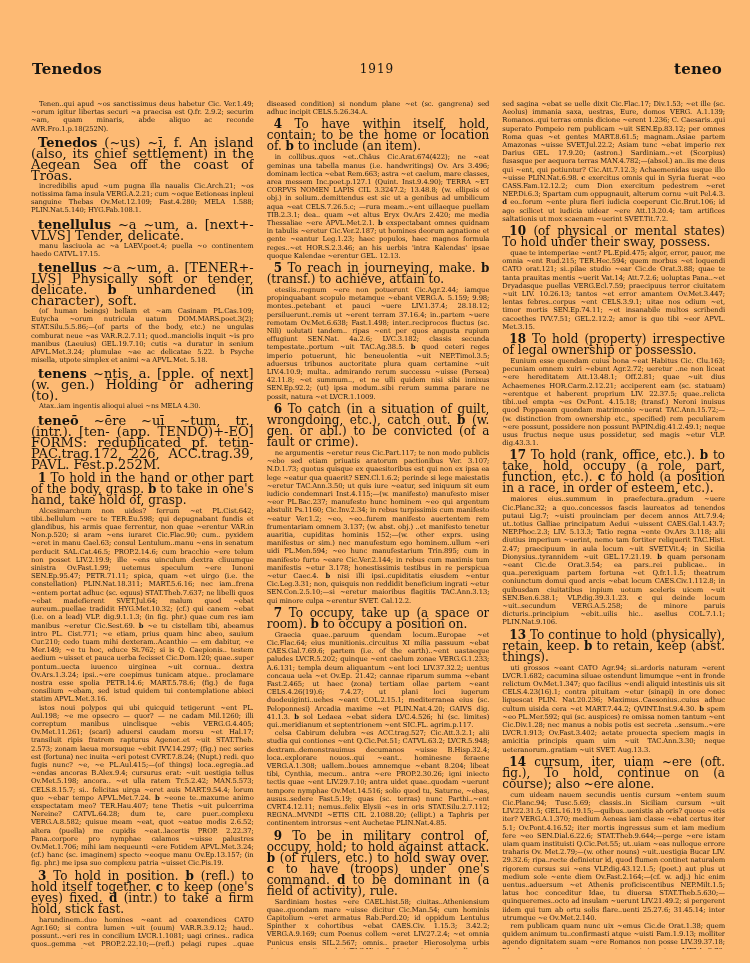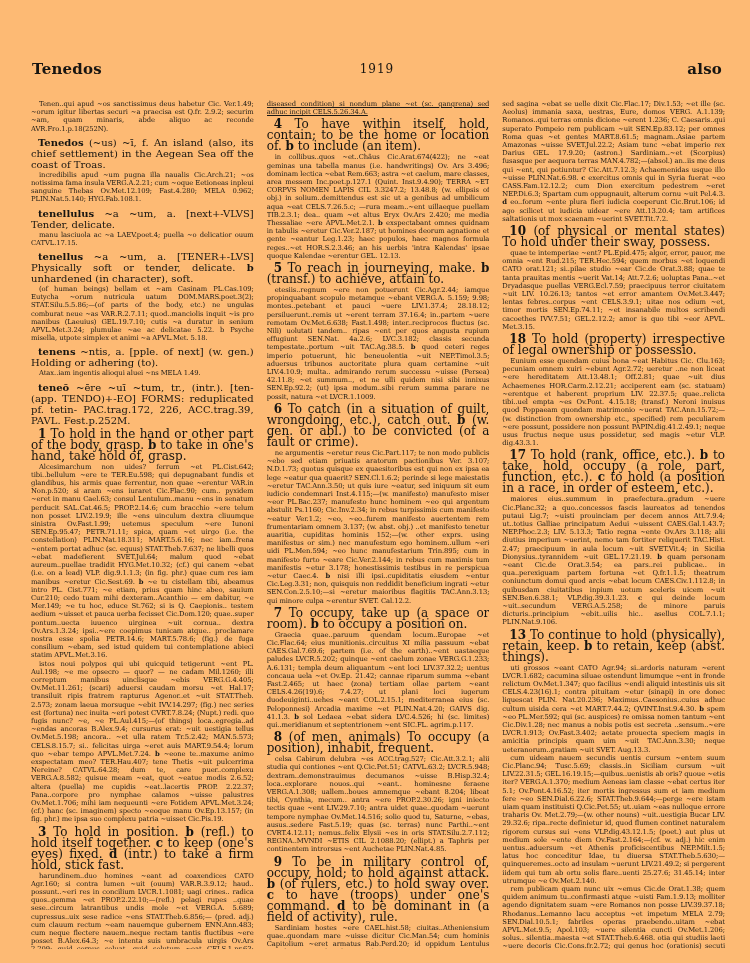--- a/index.html
+++ b/index.html
@@ -35,76 +35,76 @@
   .column p{margin:0;}
   p.quote{
     font-size:6.8px;line-height:8.2px;letter-spacing:-.08px;
     text-indent:8px;color:#1c1a16;
   }
   p.def{
     font-size:12px;line-height:11px;text-indent:7px;
     margin-top:3px;margin-bottom:1px;
   }
   p.entry{
-    font-size:10px;line-height:11px;text-indent:7px;
+    font-size:13px;line-height:11px;text-indent:7px;
     margin-top:4px;margin-bottom:1px;
   }
   p.entry b.headword{font-weight:bold;}
   p.def b.sense-num{font-weight:bold;}
   p b{font-weight:bold;}
 </style>
 </head>
 <body>
 
 <div class="page">
   <div class="running-head">
     <span class="hw hw-left">Tenedos</span>
     <span class="pageno">1919</span>
-    <span class="hw hw-right">also</span>
+    <span class="hw hw-right">teneo</span>
   </div>
   <div class="columns" id="columns">
       <div class="column">
         <p class="quote">Tenen..qui apud ~os sanctissimus deus habetur Cic. Ver.1.49; ~orum igitur libertas securi ~a praecisa est Q.fr. 2.9.2; securim ~am, quam minaris, abde aliquo ac reconde AVR.Fro.1.p.18(252N).</p>
         <p class="entry"><b class="headword">Tenedos</b> (~us) ~ī, f. An island (also, its chief settlement) in the Aegean Sea off the coast of Troas.</p>
-        <p class="quote">incredibilis apud ~um pugna illa naualis Cic.Arch.21; ~os notissima fama insula VERG.A.2.21; cum ~oque Eetioneas inpleui sanguine Thebas Ov.Met.12.109; Fast.4.280; MELA 0.962; PLIN.Nat.5.140; HYG.Fab.108.1.</p>
+        <p class="quote">incredibilis apud ~um pugna illa naualis Cic.Arch.21; ~os notissima fama insula VERG.A.2.21; cum ~oque Eetioneas inpleui sanguine Thebas Ov.Met.12.109; Fast.4.280; MELA 1.588; PLIN.Nat.5.140; HYG.Fab.108.1.</p>
         <p class="entry"><b class="headword">tenellulus</b> ~a ~um, a. [next+-VLVS] Tender, delicate.</p>
-        <p class="quote">manu lasciuola ac ~a LAEV.poet.4; puella ~o delicatior ouum CATVL.17.15.</p>
+        <p class="quote">manu lasciuola ac ~a LAEV.poet.4; puella ~o continentem haedo CATVL.17.15.</p>
         <p class="entry"><b class="headword">tenellus</b> ~a ~um, a. [TENER+-LVS] Physically soft or tender, delicate. <b>b</b> unhardened (in character), soft.</p>
         <p class="quote">(of human beings) bellam et ~am Casinam PL.Cas.109; Eutycha ~orum nutricula uatum DOM.MARS.poet.3(2); STAT.Silu.5.5.86;—(of parts of the body, etc.) ne ungulas comburat neue ~as VAR.R.2.7.11; quod..manciolis inquit ~is pro manibus (Laeuius) GEL.19.7.10; cutis ~a duratur in senium APVL.Met.3.24; plumulae ~ae ac delicatae 5.22. b Psyche misella, utpote simplex et animi ~a APVL.Met. 5.18.</p>
         <p class="entry"><b class="headword">tenens</b> ~ntis, a. [pple. of next] (w. gen.) Holding or adhering (to).</p>
-        <p class="quote">Atax..iam ingentis alioqui aluei ~ns MELA 1.49.</p>
+        <p class="quote">Atax..iam ingentis alioqui aluei ~ns MELA 4.30.</p>
         <p class="entry"><b class="headword">teneō</b> ~ēre ~uī ~tum, tr., (intr.). [ten- (app. TENDO)+-EO] FORMS: reduplicated pf. tetin- PAC.trag.172, 226, ACC.trag.39, PAVL. Fest.p.252M.</p>
         <p class="def"><b class="sense-num">1</b> To hold in the hand or other part of the body, grasp. <b>b</b> to take in one's hand, take hold of, grasp.</p>
         <p class="quote">Alcesimarchum non uides? ferrum ~et PL.Cist.642; tibi..bellulum ~ere te TER.Eu.598; qui depugnabant fundis et glandibus, his armis quae ferrentur, non quae ~erentur VAR.in Non.p.520; si aram ~ens iuraret Cic.Flac.90; cum.. pyxidem ~eret in manu Cael.63; consul Lentulum..manu ~ens in senatum perducit SAL.Cat.46.5; PROP.2.14.6; cum bracchio ~ere telum non posset LIV.2.19.9; ille ~ens uinculum dextra cliuumque sinistra Ov.Fast.1.99; uetemus speculum ~ere Iunoni SEN.Ep.95.47; PETR.71.11; spica, quam ~et uirgo (i.e. the constellation) PLIN.Nat.18.311; MART.5.6.16; nec iam..frena ~entem portat adhuc (sc. equus) STAT.Theb.7.637; ne libelli quos ~ebat madefierent SVET.Jul.64; malum quod ~ebat aureum..puellae tradidit HYG.Met.10.32; (cf.) qui canem ~ebat (i.e. on a lead) VLP. dig.9.1.1.3; (in fig. phr.) quae cum res iam manibus ~eretur Cic.Sest.69. <b>b</b> ~e tu cistellam tibi, abeamus intro PL. Cist.771; ~e etiam, prius quam hinc abeo, sauium Cur.210; cedo tuam mihi dexteram..Acanthio — em dabitur, ~e Mer.149; ~e tu hoc, educe St.762; si is Q. Caepionis.. testem aedium ~uisset et pauca uerba fecisset Cic.Dom.120; quae..super pontum..uecta iuuenco uirginea ~uit cornua.. dextra Ov.Ars.1.3.24; ipsi..~ere coepimus tunicam atque.. proclamare nostra esse spolia PETR.14.6; MART.5.78.6; (fig.) de fuga consilium ~ebam, sed istud quidem tui contemplatione abieci statim APVL.Met.3.16.</p>
         <p class="quote">istos noui polypos qui ubi quicquid tetigerunt ~ent PL. Aul.198; ~e me opsecro — quor? — ne cadam Mil.1260; illi correptum manibus uinclisque ~ebis VERG.G.4.405; Ov.Met.11.261; (scari) aduersi caudam morsu ~et Hal.17; transiluit ripis fratrem rapturus Agenor..et ~uit STAT.Theb. 2.573; zonam laeua morsuque ~ebit IVV.14.297; (fig.) nec series est (fortuna) nec inuita ~eri potest CVRT.7.8.24; (Nupt.) redi. quo fugis nunc? ~e, ~e PL.Aul.415;—(of things) loca..egregia..ad ~endas ancoras B.Alex.9.4; cursurus erat: ~uit uestigia tellus Ov.Met.5.198; ancora.. ~et ulla ratem Tr.5.2.42; MAN.5.573; CELS.8.15.7; si.. felicitas uirga ~eret auis MART.9.54.4; lorum quo ~ebar tempo APVL.Met.7.24. <b>b</b> ~eone te..maxume animo exspectatam meo? TER.Hau.407; tene Thetis ~uit pulcerrima Nereine? CATVL.64.28; dum te, care puer..complexu VERG.A.8.582; quisue meam ~eat, quot ~eatue modis 2.6.52; altera (puella) me cupidis ~eat..lacertis PROP. 2.22.37; Pana..corpore pro nymphae calamos ~uisse palustres Ov.Met.1.706; mihi iam nequeunti ~ere Fotidem APVL.Met.3.24; (cf.) hanc (sc. imaginem) specto ~eoque manu Ov.Ep.13.157; (in fig. phr.) me ipsa suo complexu patria ~uisset Cic.Pis.19.</p>
         <p class="def"><b class="sense-num">3</b> To hold in position. <b>b</b> (refl.) to hold itself together. <b>c</b> to keep (one's eyes) fixed. <b>d</b> (intr.) to take a firm hold, stick fast.</p>
         <p class="quote">harundinem..duo homines ~eant ad coaxendices CATO Agr.160; si contra lumen ~uit (ouum) VAR.R.3.9.12; haud.. possunt..~eri res in concilium LVCR.1.1081; uagi crines.. radica quos..gemma ~et PROP.2.22.10;—(refl.) pelagi rupes ..quae sese..circum latrantibus undis mole ~et VERG.A. 5.689; cupressus..uix sese radice ~ens STAT.Theb.6.856;— (pred. adj.) cum clauum rectum ~eam nauemque gubernem ENN.Ann.483; cum neque flectere nauem..neque rectam tantis fluctibus ~ere posset B.Alex.64.3; ~e intenta suis umbracula uirgis Ov.Ars 2.209; quid..corpus soluat, quid solutum ~eat CELS.1.pr.63; recta..gubernacula in periculum ~et PLIN.Ep.6.16.10.  quo (sc. spiritu) se ~et ac partes sui iungit (terra) SEN.Nat.6.16.1; quando nihil est nisi quod terra se ~et VLP.dig.19.1.17; (transf.) fatum est conexio rerum per aeternitatem se inuicem ~ens Cic.Fat.fr.2.  oculos..sub astra ~ebat VERG.A.5.853; in riuale oculos alter, ut hoste, ~et Ov.Am. 1.18; oculos longe ~et, aurea si iam pellis et..clarescant uela V.FL.7.30; (w. pred. adj.) fixos..oculos per mutua.. ora ~ent STAT.Theb.2.174.  oportet..eo (sc. collyrio) curato uti, diu enim ~et LARG.35;—(of plants) alit eadem (sc. rubrica) uitem cum ~uit COL.3.11.10; 11.3.24;—(of a</p>
       </div>
       <div class="column">
-        <p class="quote" style="text-indent: 0px; text-decoration: underline;">diseased condition) si nondum plane ~et (sc. gangrena) sed adhuc incipit CELS.5.26.34.A.</p>
+        <p class="quote" style="text-indent: 0px;">diseased condition) si nondum plane ~et (sc. gangrena) sed adhuc incipit CELS.5.26.34.A.</p>
         <p class="def"><b class="sense-num">4</b> To have within itself, hold, contain; to be the home or location of. <b>b</b> to include (an item).</p>
         <p class="quote">in collibus..quos ~et..Chãus Cic.Arat.674(422); ne ~eat geminas una tabella manus (i.e. handwritings) Ov. Ars 3.496; dominam lectica ~ebat Rem.663; astra ~et caelum, mare classes, area messem Inc.poet.p.127.1 (Quint. Inst.9.4.90); TERRA ~ET CORPVS NOMEN LAPIS CIL 3.3247.2; 13.48.8; (w. ellipsis of obj.) in solium..demittendus est sic ut a genibus ad umbilicum aqua ~eat CELS.7.26.5.c; —rura meam..~ent uillaeque puellam TIB.2.3.1; dea.. quam ~et altus Eryx Ov.Ars 2.420; me media Thessaliae ~ere APVL.Met.2.1. <b>b</b> exspectabant omnes quidnam in tabulis ~eretur Cic.Ver.2.187; ut homines deorum agnatione et gente ~eantur Leg.1.23; haec populos, haec magnos formula reges..~et HOR.S.2.3.46; an his uerbis 'intra Kalendas' ipsae quoque Kalendae ~erentur GEL. 12.13.</p>
         <p class="def"><b class="sense-num">5</b> To reach in journeying, make. <b>b</b> (transf.) to achieve, attain to.</p>
         <p class="quote">etesiis..regnum ~ere non potuerunt Cic.Agr.2.44; iamque propinquabant scopulo metamque ~ebant VERG.A. 5.159; 9.98; montes..petebant et pauci ~uere LIV.1.37.4; 28.18.12; persiluerunt..remis ut ~erent terram 37.16.4; in..partem ~uere remotam Ov.Met.6.638; Fast.1.498; inter..reciprocos fluctus (sc. Nili) uolutati tandem.. ripas ~ent per quos angusta rupium effugiunt SEN.Nat. 4a.2.6; LVC.3.182; classis secunda tempestate..portum ~uit TAC.Ag.38.5. <b>b</b> quod ceteri reges imperio potuerunt, hic beneuolentia ~uit NEP.Timol.3.5; aduersus tribunos auctoritate plura quam certamine ~uit LIV.4.10.9; multa.. admirando rerum successu ~uisse (Persea) 42.11.8; ~et summum.., et ne ulli quidem nisi sibi innixus SEN.Ep.92.2; (ut) ipsa modum..sibi rerum summa parare ne possit, natura ~et LVCR.1.1009.</p>
         <p class="def"><b class="sense-num">6</b> To catch (in a situation of guilt, wrongdoing, etc.), catch out. <b>b</b> (w. gen. or abl.) to be convicted (of a fault or crime).</p>
         <p class="quote">ne argumentis ~eretur reus Cic.Part.117; te non modo publicis ~ebo sed etiam priuatis aratorum pactionibus Ver. 3.107; N.D.1.73; quotus quisque ex quaesitoribus est qui non ex ipsa ea lege ~eatur qua quaerit? SEN.Cl.1.6.2; perinde si lege maiestatis ~eretur TAC.Ann.3.50; ut quis iure ~eatur, sed iniquum sit eum iudicio condemnari Inst.4.115;—(w. manifesto) manufesto miser ~eor PL.Bac.237; manufesto hunc hominem ~eo qui argentum abstulit Ps.1160; Cic.Inv.2.34; in rebus turpissimis cum manifesto ~eatur Ver.1.2; ~eo, ~eo..furem manifesto auertentem rem frumentariam omnem 3.137; (w. abst. obj.) ..et manifesto tenetur auaritia, cupiditas hominis 152;—(w. other exprs. using manifestus or sim.) nec manufestum ego hominem..ullum ~eri uidi PL.Men.594; ~eo hunc manufestarium Trin.895; cum in manifesto furto ~eare Cic.Ver.2.144; in rebus cum maximis tum manifestis ~etur 3.178; honestissimis testibus in re perspicua ~etur Caec.4. <b>b</b> nisi illi ipsi..cupiditatis eiusdem ~entur Cic.Leg.3.31; non, quisquis non reddidit beneficium ingrati ~etur SEN.Con.2.5.10;—si ~eretur maioribus flagitiis TAC.Ann.3.13; qui minore culpa ~erentur SVET. Cal.12.2.</p>
         <p class="def"><b class="sense-num">7</b> To occupy, take up (a space or room). <b>b</b> to occupy a position on.</p>
         <p class="quote">Graecia quae..paruum quendam locum..Europae ~et Cic.Flac.64; eius munitionis..circuitus XI milia passuum ~ebat CAES.Gal.7.69.6; partem (i.e. of the earth)..~ent uastaeque paludes LVCR.5.202; quinque ~ent caelum zonae VERG.G.1.233; A.6.131; templa deum aliquantum ~ent loci LIV.37.32.2; uentus concaua uela ~et Ov.Ep. 21.42; cannae riparum summa ~ebant Fast.2.465; ut haec (zona) tertiam ollae partem ~eant CELS.4.26(19).6; 7.4.27; ut plani loci iugerum duodeuiginti..uehes ~eant COL.2.15.1; mediterranea eius (sc. Peloponnesi) Arcadia maxime ~et PLIN.Nat.4.20; GAIVS dig. 41.1.3. <b>b</b> sol Ledaea ~ebat sidera LVC.4.526; hi (sc. limites) qui..meridianum et septentrionem ~ent SIC.FL. agrim.p.117.</p>
-        <p class="def"><b class="sense-num">8</b> (of men, animals) To occupy (a position), inhabit, frequent.</p>
         <p class="quote">celsa Cabirum delubra ~es ACC.trag.527; Cic.Att.3.2.1; alii studia qui contiones ~ent Q.Cic.Pet.51; CATVL.63.2; LVCR.5.948; dextram..demonstrauimus decumanos ~uisse B.Hisp.32.4; loca..explorare nouos..qui ~eant.. hominesne feraene VERG.A.1.308; uallem..boues amnemque ~ebant 8.204; libeat tibi, Cynthia, mecum.. antra ~ere PROP.2.30.26; igni iniecto tectis quae ~ent LIV.29.7.10; antra uidet quae..quodam ~uerunt tempore nymphae Ov.Met.14.516; solio quod tu, Saturne, ~ebas, ausus..sedere Fast.5.19; quas (sc. terras) nunc Parthi..~ent CVRT.4.12.11; nemus..felix Elysii ~es in oris STAT.Silu.2.7.112; REGNA..MVNDI ~ETIS CIL 2.1088.20; (ellipt.) a Taphris per continentem introrsus ~ent Auchetae PLIN.Nat.4.85.</p>
         <p class="def"><b class="sense-num">9</b> To be in military control of, occupy, hold; to hold against attack. <b>b</b> (of rulers, etc.) to hold sway over. <b>c</b> to have (troops) under one's command. <b>d</b> to be dominant in (a field of activity), rule.</p>
         <p class="quote">Sardiniam hostes ~ere CAEL.hist.58; ciuitas..Atheniensium quae..quondam mare ~uisse dicitur Cic.Man.54; cum hominis Capitolium ~eret armatus Rab.Perd.20; id oppidum Lentulus Spinther x cohortibus ~ebat CAES.Civ. 1.15.3; 3.42.2; VERG.A.9.169; cum Poenus collem ~eret LIV.27.2.4; ~et omnia Punicus ensis SIL.2.567; omnis.. praeter Hierosolyma urbis uictore exercitu ~ebat TAC.Hist. 5.10; (poet., of a wind) ~ens pelagus..Eurus LVC.9.118;— (absol.) ~ent Danai qua deficit ignis VERG.A.2.505; ad orientem uersum, qua Perseus ~uisset LIV.45.29.6;— miles qui locum non ~uit..potest idem postea..esse..ciuis utilis Cic.Clu.128; legatum cum eo praesidio..portum ~ere iussit CAES.Gal.4.22.6;—(cf. sense 23) finem Britanniae non fama nec rumore, sed castris et armis ~emus TAC.Ag.33.3. b Mithridates qui multitudinem illam non auctoritate sua,</p>
       </div>
       <div class="column">
         <p class="quote" style="text-indent: 0px;">sed sagina ~ebat se uelle dixit Cic.Flac.17; Div.1.53; ~et ille (sc. Aeolus) immania saxa, uestras, Eure, domos VERG. A.1.139; Romanos..qui terras omnis dicione ~erent 1.236; C. Caesaris..qui superato Pompeio rem publicam ~uit SEN.Ep.83.12; per omnes Roma quas ~et gentes MART.8.61.5; magnam..Asiae partem Amazonas ~uisse SVET.Jul.22.2; Asiam tunc ~ebat imperio rex Darius GEL. 17.9.20; (astron.) Sardiniam..~et (Scorpius) fusasque per aequora terras MAN.4.782;—(absol.) an..iis me deus qui ~ent, qui potiuntur? Cic.Att.7.12.3; Achaemenidas usque illo ~uisse PLIN.Nat.6.98. <b>c</b> exercitus omnis qui in Syria fuerat ~eo CASS.Fam.12.12.2; cum Dion exercitum pedestrem ~eret NEP.Di.6.3; Spartam cum oppugnauit, alterum cornu ~uit Pel.4.3. <b>d</b> eo..forum ~ente plura fieri iudicia coeperunt Cic.Brut.106; id ago scilicet ut iudicia uidear ~ere Att.13.20.4; tam artifices saltationis ut mox scaenam ~uerint SVET.Tit.7.2.</p>
         <p class="def"><b class="sense-num">10</b> (of physical or mental states) To hold under their sway, possess.</p>
         <p class="quote">quae te intemperiae ~ent? PL.Epid.475; algor, error, pauor, me omnia ~ent Rud.215; TER.Hec.594; quem morbus ~et loquendi CATO orat.121; si..pilae studio ~ear Cic.de Orat.3.88; quae te tanta prauitas mentis ~uerit Vat.14; Att.7.2.6; uoluptas Pana..~et Dryadasque puellas VERG.Ecl.7.59; praecipuus terror ciuitatem ~uit LIV. 10.26.13; tantos ~et error amantem Ov.Met.3.447; lentas febres..corpus ~ent CELS.3.9.1; uitae nos odium ~et, timor mortis SEN.Ep.74.11; ~et insanabile multos scribendi cacoethes IVV.7.51; GEL.2.12.2; amor is quo tibi ~eor APVL. Met.3.15.</p>
         <p class="def"><b class="sense-num">18</b> To hold (property) irrespective of legal ownership or possessio.</p>
         <p class="quote">Eunium esse quendam cuius bona ~eat Habitus Cic. Clu.163; pecuniam omnem xuiri ~ebunt Agr.2.72; ueretur ..ne non liceat ~ere hereditatem Att.13.48.1; Off.2.81; quae ~uit dius Achaemenes HOR.Carm.2.12.21; acciperent eam (sc. statuam) ~erentque et haberent proprium LIV. 22.37.5; quae..relicta tibi..uel empta ~es Ov.Pont. 4.15.18; (transf.) Neroni inuisus quod Poppaeam quondam matrimonio ~uerat TAC.Ann.15.72;—(w. distinction from ownership etc., specified) rem peculiarem ~ere possunt, possidere non possunt PAPIN.dig.41.2.49.1; neque usus fructus neque usus possidetur, sed magis ~etur VLP. dig.43.3.1.</p>
         <p class="def"><b class="sense-num">17</b> To hold (rank, office, etc.). <b>b</b> to take, hold, occupy (a role, part, function, etc.). <b>c</b> to hold (a position in a race, in order of esteem, etc.).</p>
         <p class="quote">maiores eius..summum in praefectura..gradum ~uere Cic.Planc.32; a quo..concessos fascis laureatos ad tenendos putaui Lig.7; ~uisti prouinciam per decem annos Att.7.9.4; ut..totius Galliae principatum Aedui ~uissent CAES.Gal.1.43.7; NEP.Phoc.2.3; LIV. 5.13.3; Tatio regna ~ente Ov.Ars 3.118; alii diutius imperium ~uerint, nemo tam fortiter reliquerit TAC.Hist. 2.47; praecipuum in aula locum ~uit SVET.Vit.4; in Sicilia Dionysius..tyrannidem ~uit GEL.17.21.19. <b>b</b> quam personam ~eant Cic.de Orat.3.54; ea pars..rei publicae.. in qua..perexiguam partem fortuna ~et Q.fr.1.1.5; theatrum coniunctum domui quod arcis ~ebat locum CAES.Civ.1.112.8; in quibusdam ciuitatibus inpium uotum sceleris uicem ~uit SEN.Ben.6.38.1; VLP.dig.39.3.1.23. <b>c</b> qui deinde locum ~uit..secundum VERG.A.5.258; de minore paruis dicturis..principium ~ebit..uilis hic.. asellus COL.7.1.1; PLIN.Nat.9.106.</p>
         <p class="def"><b class="sense-num">13</b> To continue to hold (physically), retain, keep. <b>b</b> to retain, keep (abst. things).</p>
         <p class="quote">uti grossos ~eant CATO Agr.94; si..ardoris naturam ~erent LVCR.1.682; cacumina siluae ostendunt limumque ~ent in fronde relictum Ov.Met.1.347; quo facilius ~endi aliquid intestinis uis sit CELS.4.23(16).1; contra pituitam ~etur (sinapi) in ore donec liquescat PLIN. Nat.20.236; Maximus..Caesonius..cuius adhuc cultum uisida cera ~et MART.7.44.2; QVINT.Inst.9.4.30. <b>b</b> spem ~eo PL.Mer.592; qui (sc. auspices) re omissa nomen tantum ~ent Cic.Div.1.28; nec manus a nobis potis est secreta ..sensum..~ere LVCR.1.913; Ov.Fast.3.402; aetate prouecta speciem magis in amicitia principis quam uim ~uit TAC.Ann.3.30; neque ueteranorum..gratiam ~uit SVET. Aug.13.3.</p>
+        <p class="def"><b class="sense-num">14</b> cursum, iter, uiam ~ere (oft. fig.), To hold, continue on (a course); also ~ere alone.</p>
         <p class="quote">cum uideam nauem secundis uentis cursum ~entem suum Cic.Planc.94; Tusc.5.69; classis..in Siciliam cursum ~uit LIV.22.31.5; GEL.16.19.15;—quibus..uenistis ab oris? quoue ~etis iter? VERG.A.1.370; medium Aeneas iam classe ~ebat certus iter 5.1; Ov.Pont.4.16.52; iter mortis ingressus sum et iam medium fere ~eo SEN.Dial.6.22.6; STAT.Theb.9.644;—perge ~ere istam uiam quam instituisti Q.Cic.Pet.55; ut..uiam ~eas nulloque errore traharis Ov. Met.2.79;—(w. other nouns) ~uit..uestigia Bucar LIV. 29.32.6; ripa..recte definietur id, quod flumen continet naturalem rigorem cursus sui ~ens VLP.dig.43.12.1.5; (poet.) aut plus ut medium sole ~ente diem Ov.Fast.2.164;—(cf. w. adj.) hic enim uentus..aduersum ~et Athenis proficiscentibus NEP.Milt.1.5; latus hoc conceditur Idae, tu diuersa STAT.Theb.5.630;—quinqueremes..octo ad insulam ~uerunt LIV.21.49.2; si pergerent iidem qui tum ab ortu solis flare..uenti 25.27.6; 31.45.14; inter utrumque ~e Ov.Met.2.140.</p>
         <p class="quote">rem publicam quam nunc uix ~emus Cic.de Orat.1.38; quem quidem animum tu..confirmasti atque ~uisti Fam.1.9.13; molliter agendo dignitatem suam ~ere Romanos non posse LIV.39.37.18; Rhodanus..Lemanno lacu acceptus ~et impetum MELA 2.79; SEN.Dial.10.5.1; fabriles operas praebendo..uitam ~ebat APVL.Met.9.5; Apol.103; ~uere silentia cuncti Ov.Met.1.206; solus.. silentia..maesta ~et STAT.Theb.6.468.  otia qui studiis laeti ~uere decoris Cic.Cons.fr.2.72; qui genus hoc (orationis) secuti non ~uerunt Orat.229; sin consuetudinem</p>
       </div>
     </div>
 </div>
 
 </body></html>

